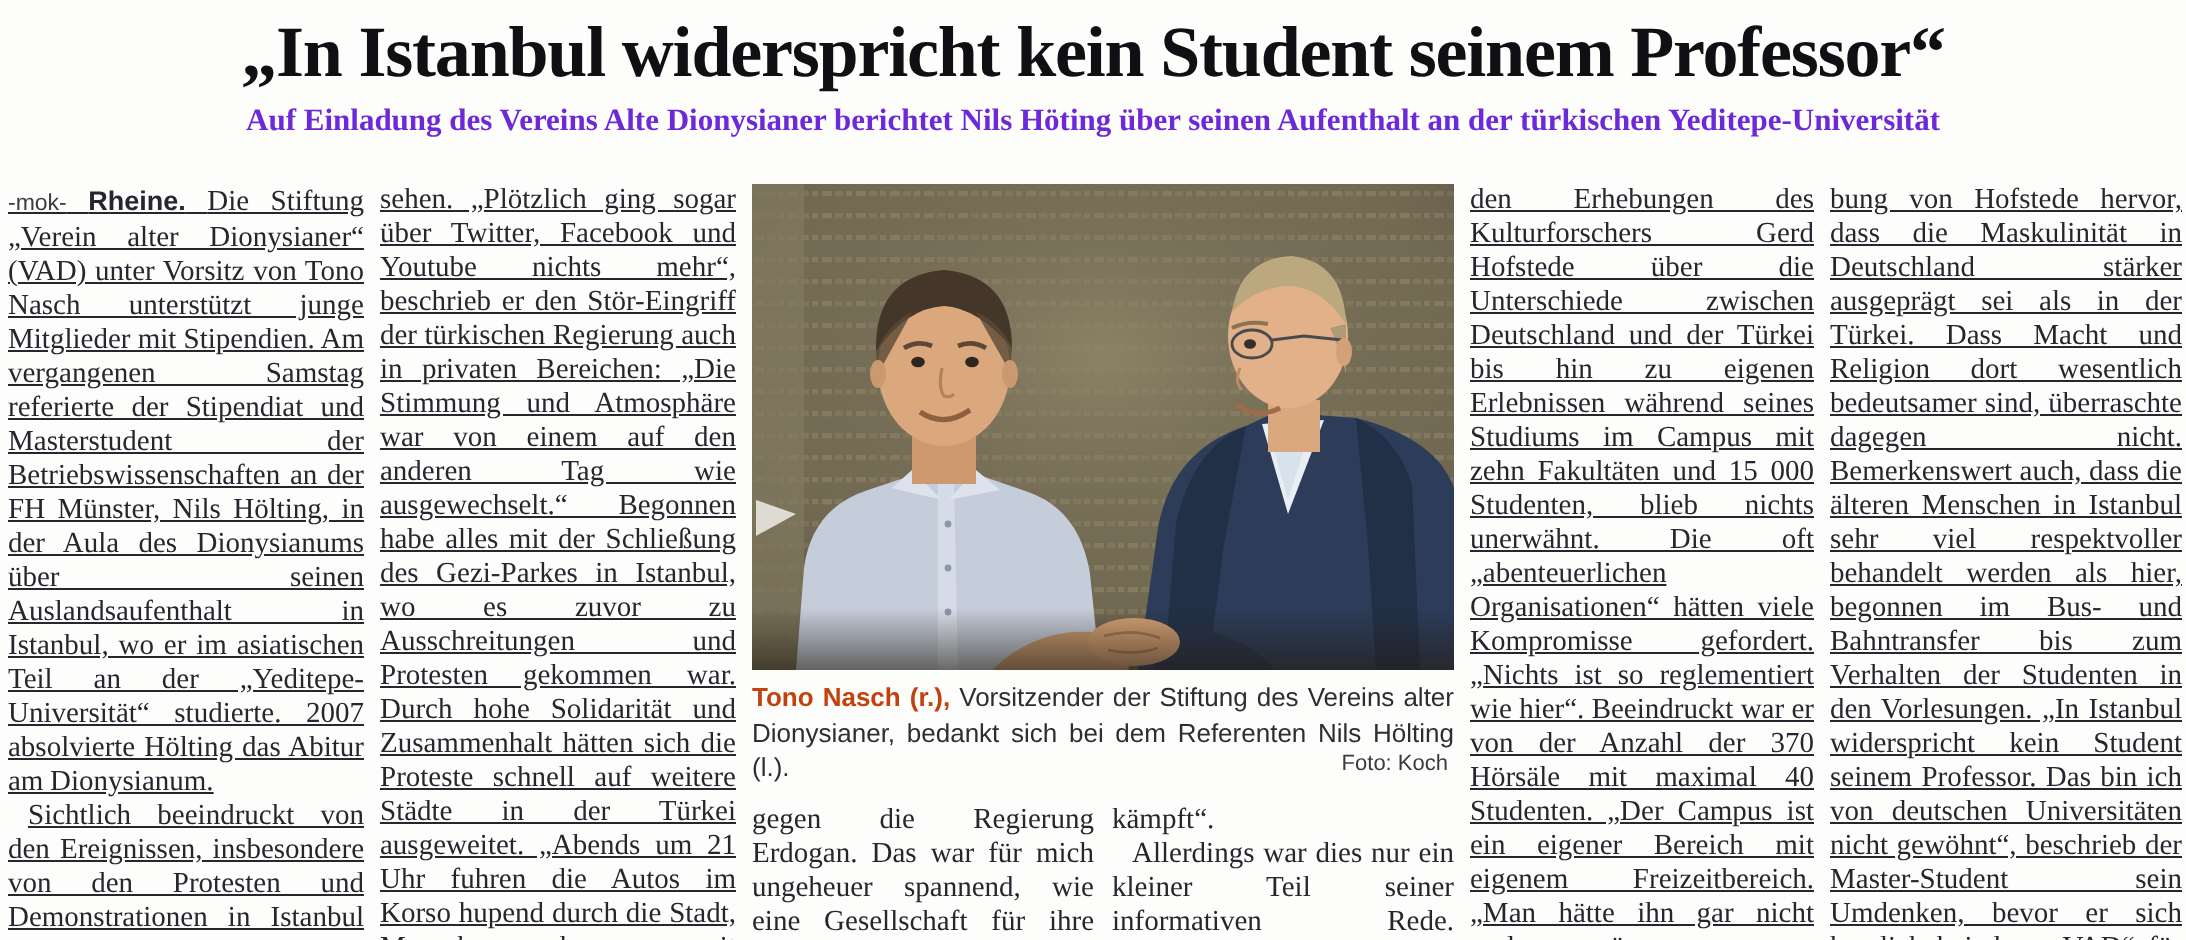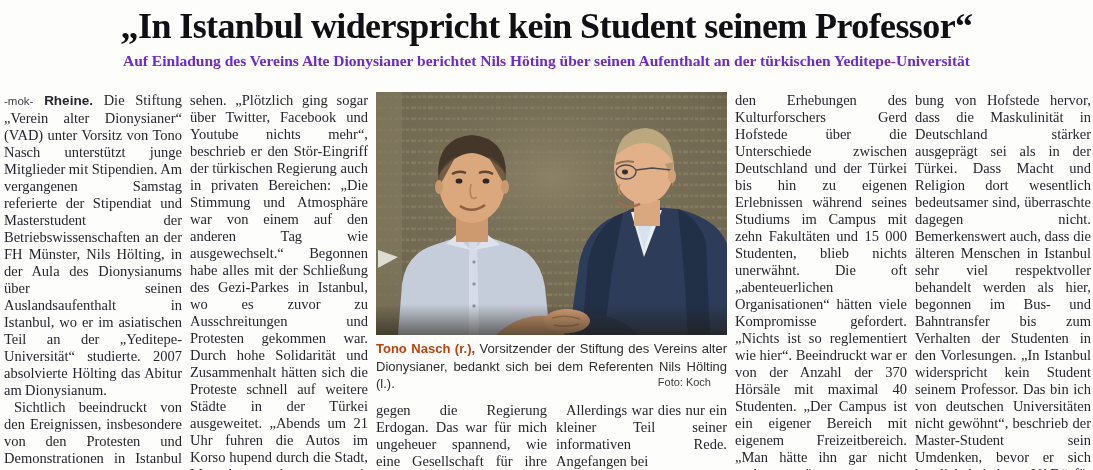--- a/index.html
+++ b/index.html
@@ -19,40 +19,40 @@
     color:#6d28d9; font-family:"Liberation Serif", serif;
   }
   
   .cols {
     position:absolute; left:4px; top:92px; bottom:0;
     display:flex; gap:8px;
   }
   .col {
     font-size:14.5px; line-height:17px; text-align:justify;
     hyphens:auto; -webkit-hyphens:auto; word-spacing:-0.3px;
-    color:#26262e; overflow:hidden;
+    color:#26262e; overflow:hidden;text-decoration:underline;
   }
   .c1 { width:178px; } .c2 { width:178px; }
   .mid { width:351px; }
   .c4 { width:172px; } .c5 { width:176px; }
   .col p { margin:0; }
   p.indent { text-indent:10px; }
   .kicker { font-family:"Liberation Sans", sans-serif; font-size:11.5px; color:#3c3c44; }
   .place  { font-family:"Liberation Sans", sans-serif; font-weight:bold; font-size:13.5px; }
   
   figure { margin:0; }
   .photo-frame { width:351px; height:243px; display:block; background:#756c55; }
   figcaption {
     position:relative; margin-top:5px;
     font-family:"Liberation Sans", sans-serif; font-size:13px; line-height:17.5px;
     text-align:justify; color:#2e2e32;
   }
   figcaption b { font-weight:bold; color:#c2410c; }
   .credit {
-    position:absolute; right:16px; bottom:1px;
+    position:absolute; right:3px; bottom:1px;
     font-size:11px; color:#3a3a3e; background:#fdfdfc; padding-left:6px;
   }
   .below { display:flex; gap:9px; margin-top:9px; }
   .cb { width:171px; font-size:14.5px; line-height:17px; text-align:justify;
         hyphens:auto; -webkit-hyphens:auto; overflow:hidden; }
   .cb p { margin:0; }
 </style>
 </head>
 <body>
 
@@ -156,20 +156,21 @@
           <b>Tono Nasch (r.),</b><span> Vorsitzender der Stiftung des Vereins alter Dionysianer, bedankt sich bei dem Referenten Nils Hölting (l.).</span>
           <span class="credit">Foto: Koch</span>
         </figcaption>
       </figure>
 
       <div class="below">
         <div class="cb">
           <p>gegen die Regierung Erdogan. Das war für mich ungeheuer spannend, wie eine Gesellschaft für ihre Rechte</p>
         </div>
         <div class="cb">
+          <p>kämpft“.</p>
           <p class="indent">Allerdings war dies nur ein kleiner Teil seiner informativen Rede. Angefangen bei</p>
         </div>
       </div>
     </div>
 
     <div class="col c4">
       <p>den Erhebungen des Kulturforschers Gerd Hofstede über die Unterschiede zwischen Deutschland und der Türkei bis hin zu eigenen Erlebnissen während seines Studiums im Campus mit zehn Fakultäten und 15 000 Studenten, blieb nichts unerwähnt. Die oft „abenteuerlichen Organisationen“ hätten viele Kompromisse gefordert. „Nichts ist so reglementiert wie hier“. Beeindruckt war er von der Anzahl der 370 Hörsäle mit maximal 40 Studenten. „Der Campus ist ein eigener Bereich mit eigenem Freizeitbereich. „Man hätte ihn gar nicht verlassen müssen, wenn man das Leben in der Türkei nicht hätte kennenlernen wollen“.</p>
 
     </div>
 

